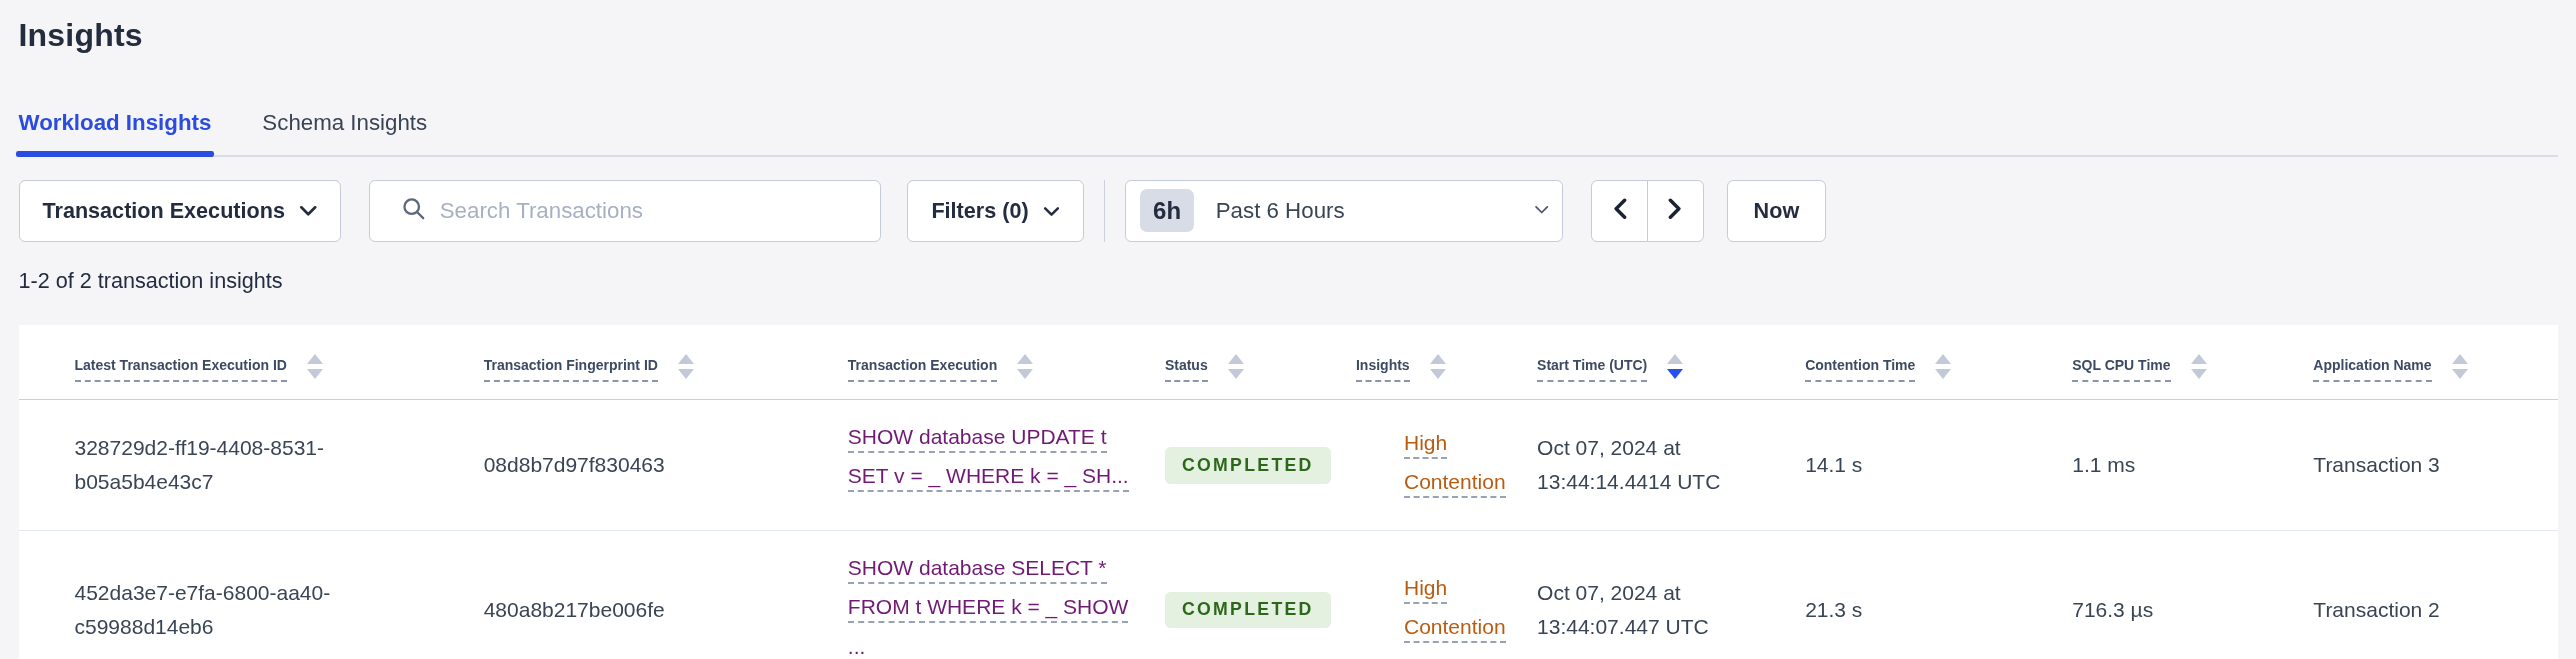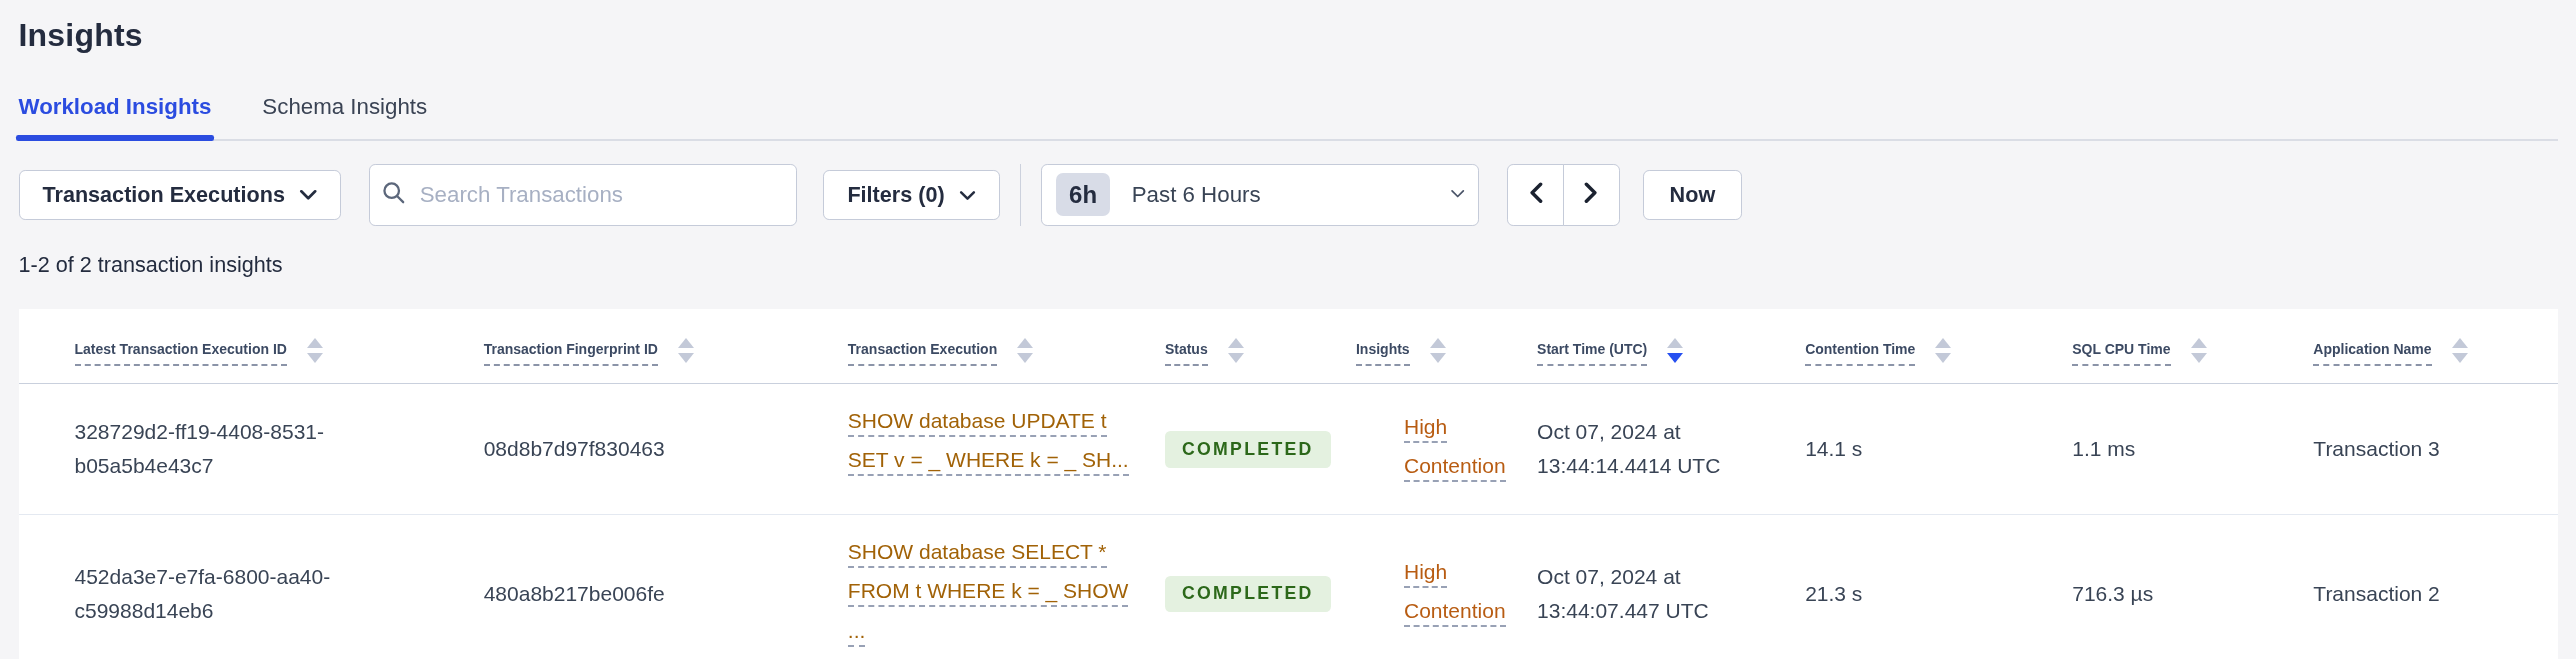--- a/index.html
+++ b/index.html
@@ -8,35 +8,35 @@
     background:#f5f5f7;
     font-family:"Liberation Sans","DejaVu Sans",sans-serif;
     color:#394455;
   }
   .page { padding:17px 18.5px 0 18.5px; }
 
   
   .page-title { font-size:32px; font-weight:700; color:#242c3f; letter-spacing:0.2px; }
 
   
-  .tabs { display:flex; gap:51px; margin-top:40px; border-bottom:2.3px solid #dadde5; }
+  .tabs { display:flex; gap:51px; margin-top:56px; border-bottom:2.3px solid #dadde5; }
   .tab { position:relative; font-size:22.3px; padding-bottom:18.5px; color:#3a4354; cursor:pointer; }
   .tab.active { color:#2b4ce0; font-weight:600; }
   .tab.active::after { content:""; position:absolute; left:-2.3px; right:-2.3px; bottom:-2.3px; height:5.4px; background:#2b4ce0; border-radius:2.3px; }
 
   
   .toolbar { display:flex; align-items:center; margin-top:23px; }
   .btn {
-    height:50px; background:#fff; border:1.5px solid #c5cbd9; border-radius:6.2px;
+    height:62px; background:#fff; border:1.5px solid #c5cbd9; border-radius:6.2px;
     display:inline-flex; align-items:center; gap:14px; padding:0 23px;
     font-size:21.6px; font-weight:600; color:#242c3f; cursor:pointer; white-space:nowrap;
   }
   .search-box {
-    height:62px; width:428px; background:#fff; border:1.5px solid #c5cbd9; border-radius:6.2px;
-    display:flex; align-items:center; gap:12.3px; padding:0 11px; margin-left:28px;
+    height:62px; width:512px; background:#fff; border:1.5px solid #c5cbd9; border-radius:6.2px;
+    display:flex; align-items:center; gap:12.3px; padding:0 31px; margin-left:28px;
   }
   .search-box input {
     border:none; outline:none; flex:1; font-size:22.3px; color:#394455;
     font-family:"Liberation Sans","DejaVu Sans",sans-serif; background:transparent;
   }
   .search-box input::placeholder { color:#a7b0c3; }
   .filters-btn { margin-left:26px; }
   .v-divider { width:1.5px; height:62px; background:#ccd1dd; margin:0 20px; }
   .time-picker {
     height:62px; width:438px; background:#fff; border:1.5px solid #c5cbd9; border-radius:6.2px;
@@ -77,21 +77,21 @@
   .sort.sorted-desc .dn { border-top-color:#2750f0; }
   td { font-size:21px; color:#394455; padding:26px 31px 26px 0; vertical-align:middle; line-height:1.62; }
   tr.row1 td { border-bottom:1.5px solid #e4e9f1; }
   tr.row2 td { border-bottom:1.5px solid #d6dce6; }
   .id-wrap { max-width:324px; overflow-wrap:break-word; }
   .stmt-link, .insight-link { text-decoration:none; cursor:pointer; }
   .line { display:block; line-height:1; margin-bottom:12.3px; }
   .line:last-child { margin-bottom:0; }
   .dashed { display:inline-block; border-bottom:2.3px dashed #98a1b5; padding-bottom:3.9px; }
   .dashed:empty { display:none; }
-  .stmt-link .dashed { color:#a16207; }
+  .stmt-link .dashed { color:#701a75; }
   .insight-link .dashed { color:#b85c12;margin-left:48px; }
   .badge {
     display:inline-block; background:#e4f1e0; color:#2c681a; font-size:17.7px; font-weight:700;
     letter-spacing:2.3px; padding:9.2px 17px; border-radius:5.4px; line-height:1;
   }
 </style>
 </head>
 <body>
 
 <div class="page">

